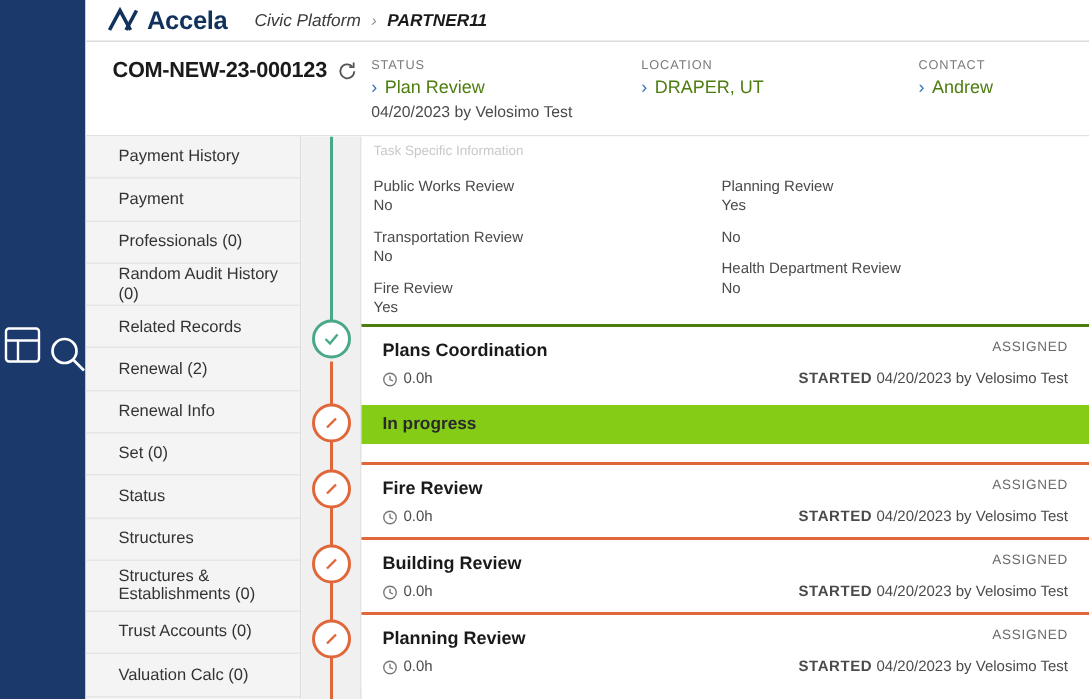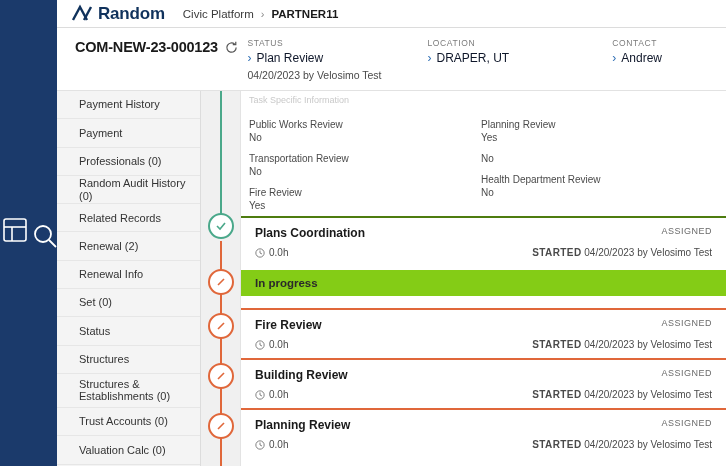--- a/index.html
+++ b/index.html
@@ -63,20 +63,21 @@
   }
   .brand-mark {
     margin-right: 5px;
     display: flex; align-items: center;
   }
   .crumbs {
     display: flex; align-items: center;
     margin-left: 18px;
     font-size: 11.5px;
     color: #3b3b3b;
+    font-style: italic;
   }
   .crumb-sep { margin: 0 7px; color: #8a8a8a; font-size: 11px; }
   .crumb-active { font-weight: bold; color: #1a1a1a; }
 
   
   .recheader {
     position: absolute; left: 57px; top: 28px;
     width: 669px; height: 63px;
     background: #ffffff;
     border-bottom: 1px solid #e2e2e2;
@@ -95,21 +96,21 @@
   .hdr-field {
     padding-top: 10px;
     display: flex; flex-direction: column;
   }
   .hdr-label {
     font-size: 8.5px; letter-spacing: 0.6px; color: #7b7b7b;
     text-transform: uppercase; margin-bottom: 3px;
   }
   .hdr-value-row { display: flex; align-items: flex-start; }
   .hdr-chev { color: #2f6fb5; margin-right: 5px; font-size: 12px; line-height: 14px; }
-  .hdr-value { font-size: 12px; color: #0f172a; line-height: 14px; }
+  .hdr-value { font-size: 12px; color: #4d7c0f; line-height: 14px; }
   .hdr-sub { font-size: 10.5px; color: #4a4a4a; margin-top: 4px; }
 
   
   .subnav {
     position: absolute; left: 57px; top: 91px;
     width: 144px; height: 375px;
     background: #f4f4f4;
     border-right: 1px solid #dcdcdc;
     overflow: hidden;
   }
@@ -265,21 +266,21 @@
   </div>
 
   <div class="topbar">
     <div class="brand">
       <span class="brand-mark">
         <svg width="22" height="20" viewBox="0 0 22 20">
           <path d="M2 16 L9 3 L16 16" fill="none" stroke="#10325c" stroke-width="2.4"></path>
           <path d="M13 16 L20 3" fill="none" stroke="#10325c" stroke-width="2.4"></path>
         </svg>
       </span>
-      <span>Random</span>
+      <span>Accela</span>
     </div>
     <div class="crumbs">
       <span>Civic Platform</span>
       <span class="crumb-sep">›</span>
       <span class="crumb-active">PARTNER11</span>
     </div>
   </div>
 
   <div class="recheader">
     <div class="rec-id-wrap">

